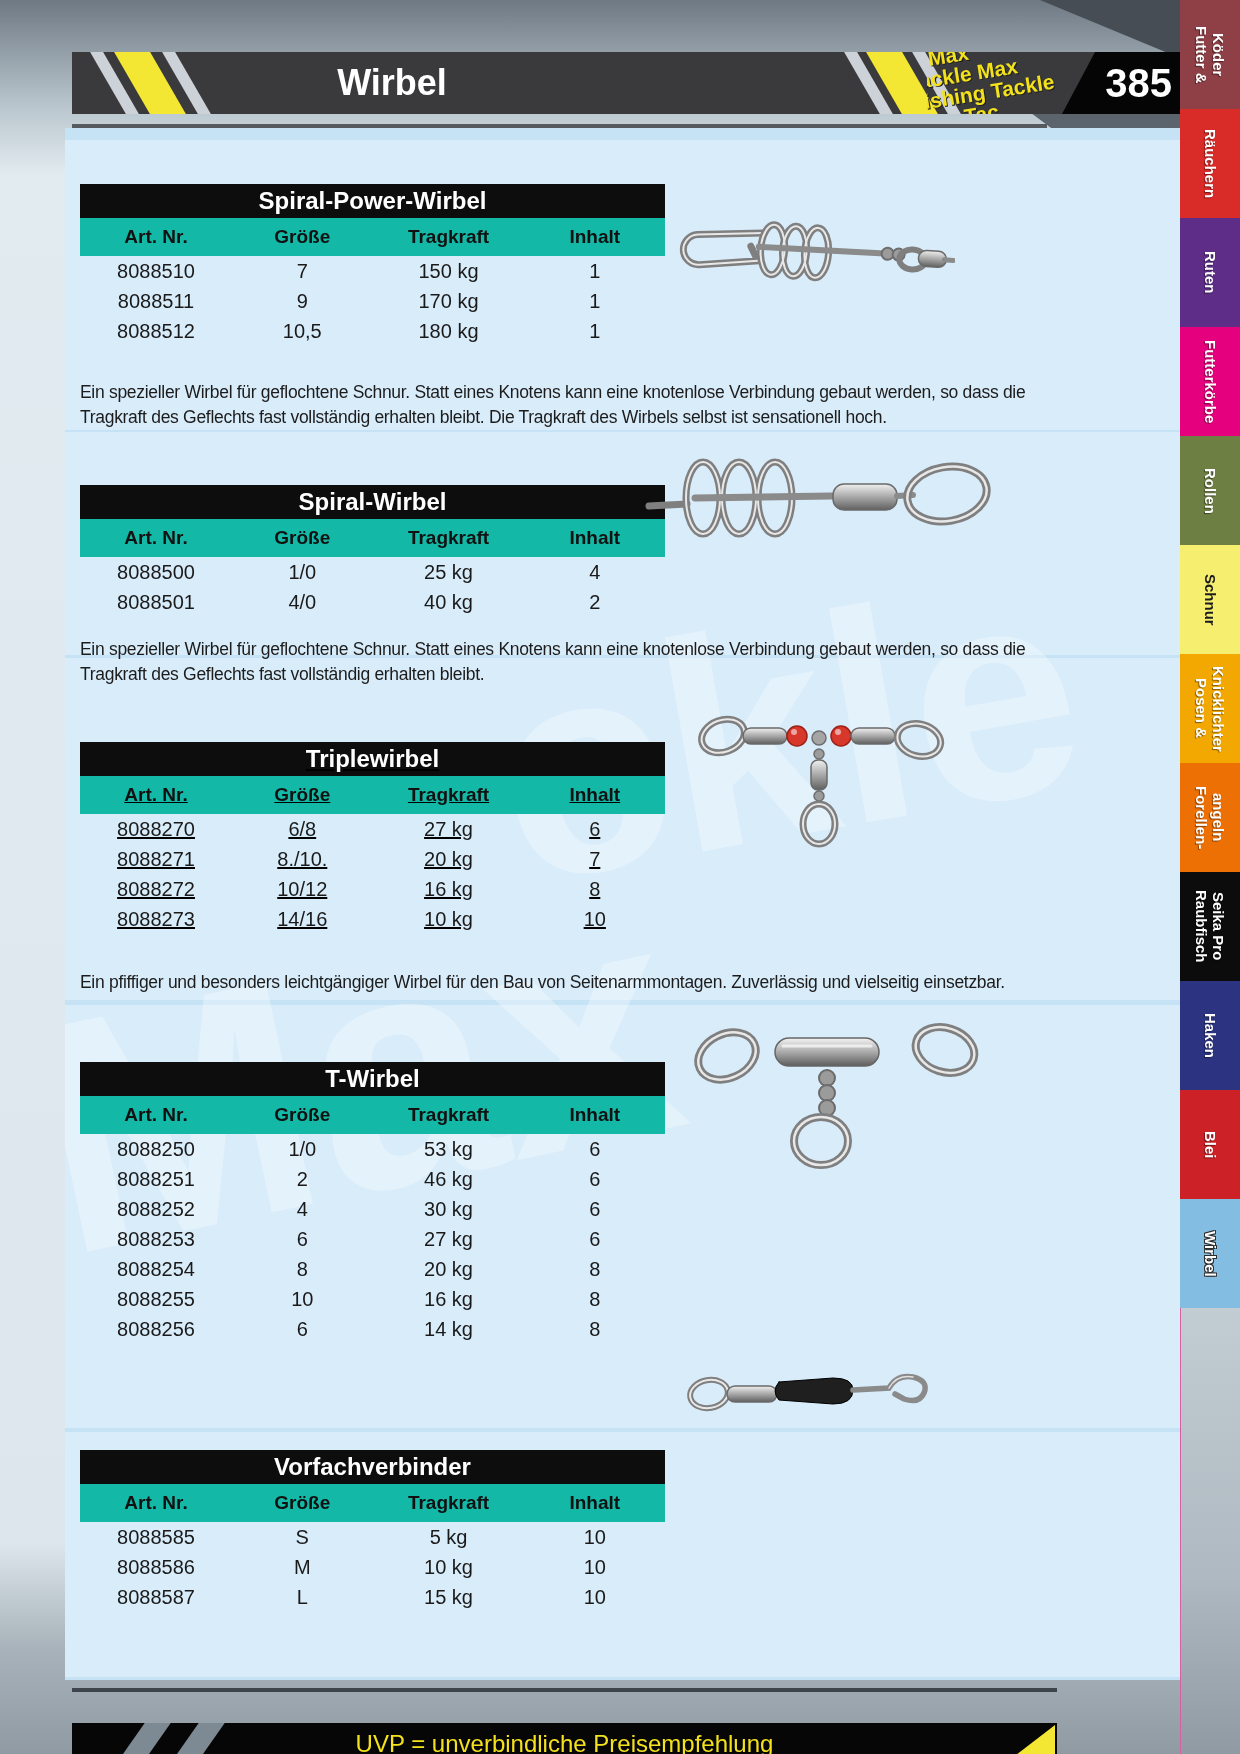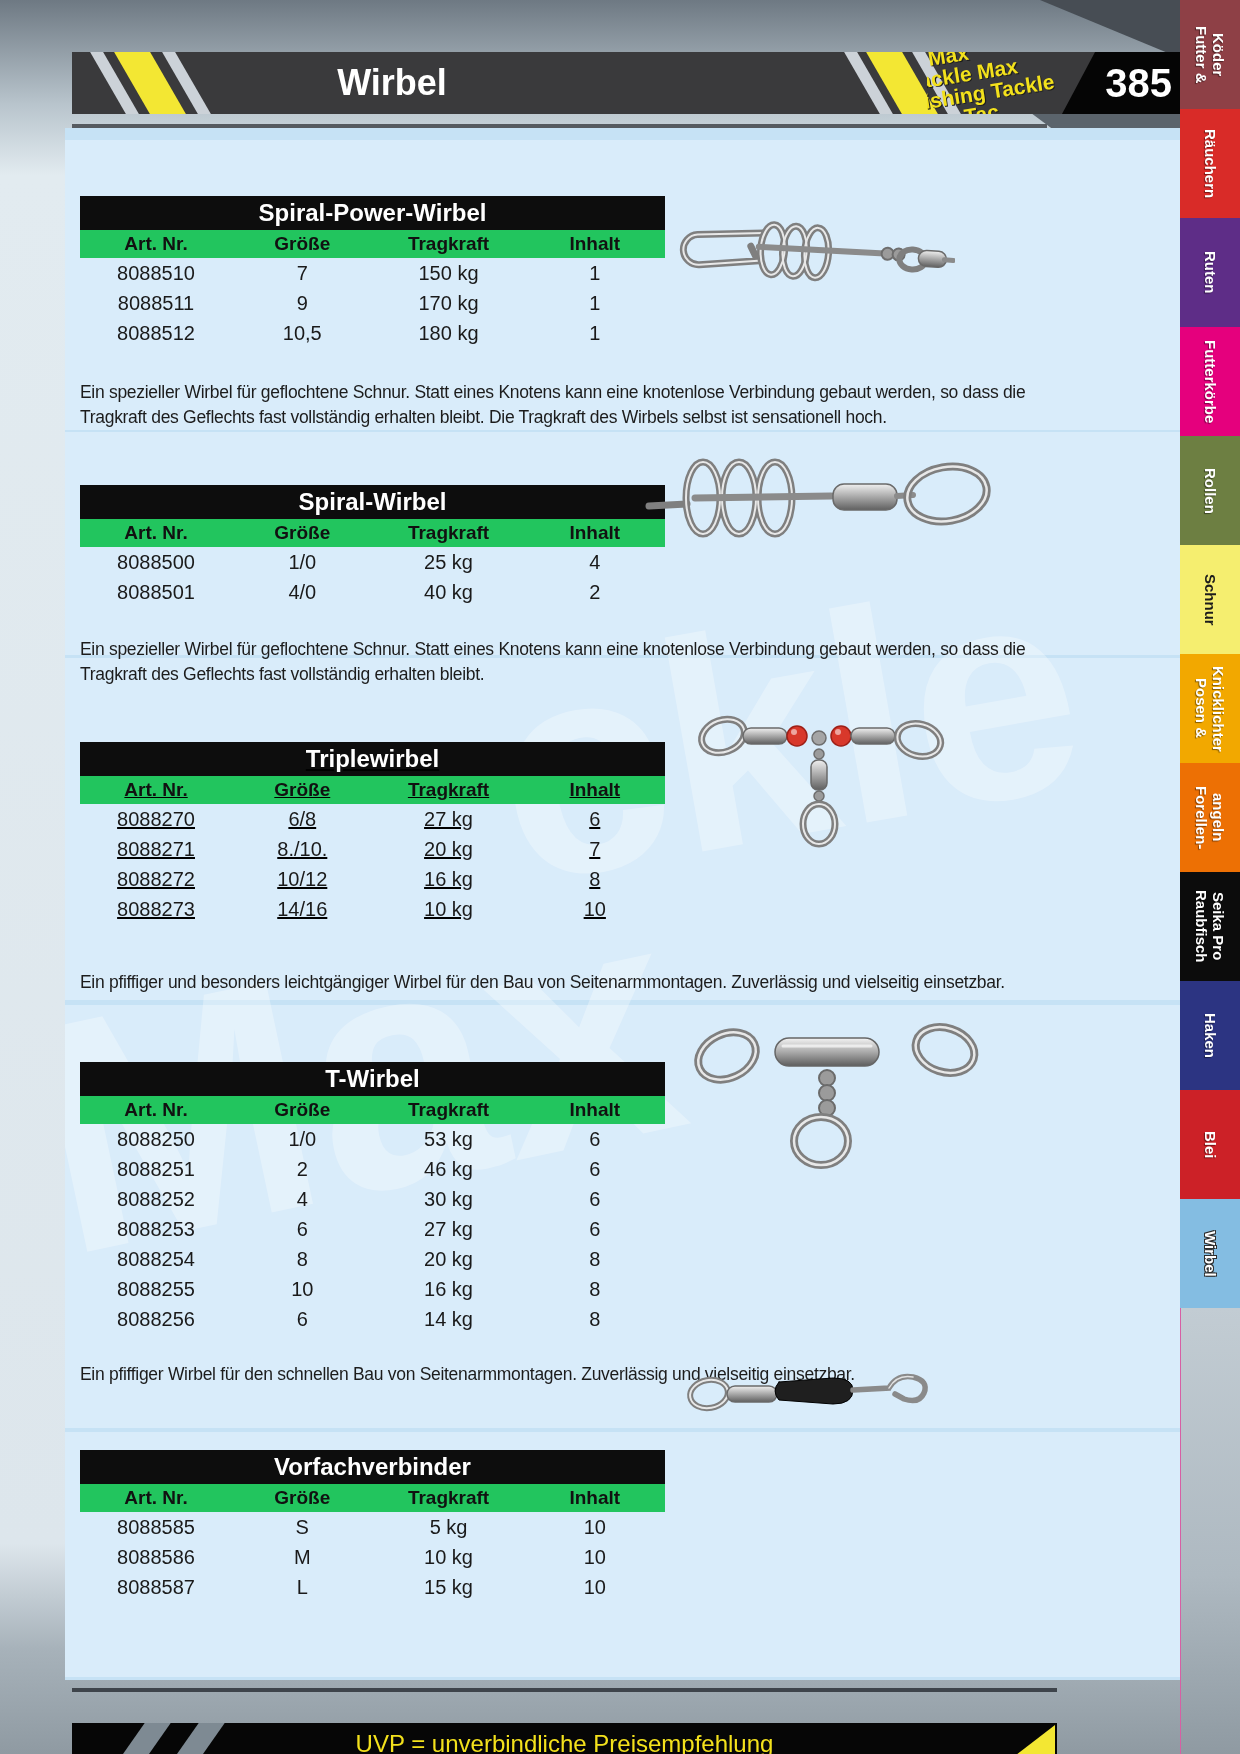--- a/index.html
+++ b/index.html
@@ -36,24 +36,24 @@
   .pb1{top:12px;height:290px;} .pb2{top:304px;height:223px;} .pb3{top:530px;height:342px;}
   .pb4{top:877px;height:423px;} .pb5{top:1304px;height:245px;}
   .watermark{position:absolute;pointer-events:none;color:rgba(255,255,255,0.30);font-weight:bold;z-index:2;}
   .wm1{left:430px;top:430px;font-size:300px;transform:rotate(-10deg);}
   .wm2{left:-30px;top:760px;font-size:330px;transform:rotate(-12deg);}
   .sec{position:absolute;left:0;width:1115px;z-index:3;}
   .sec1{top:12px;height:290px;} .sec2{top:304px;height:223px;} .sec3{top:530px;height:342px;}
   .sec4{top:877px;height:423px;} .sec5{top:1304px;height:245px;}
 
   .ptable{position:absolute;left:15px;width:585px;}
-  .tt1{top:56px;} .tt2{top:53px;} .tt3{top:84px;text-decoration:underline;} .tt4{top:57px;} .tt5{top:18px;}
+  .tt1{top:44px;} .tt2{top:53px;} .tt3{top:84px;text-decoration:underline;} .tt4{top:57px;} .tt5{top:18px;}
   .ptable-title{background:#0d0d0d;color:#ffffff;font-size:24px;font-weight:bold;text-align:center;
     height:34px;line-height:34px;}
-  .ptable-head{background:#22c55e;display:grid;grid-template-columns:26% 24% 26% 24%;height:28px;
+  .ptable-head{background:#14b8a6;display:grid;grid-template-columns:26% 24% 26% 24%;height:38px;
     align-items:center;}
   .ptable-head span{text-align:center;font-size:19px;font-weight:bold;color:#111;}
   .prow{display:grid;grid-template-columns:26% 24% 26% 24%;height:30px;align-items:center;}
   .pcell{text-align:center;font-size:20px;color:#1a1a1a;}
 
   .desc{position:absolute;left:15px;width:975px;margin:0;font-size:17.5px;line-height:1.42;
     letter-spacing:-0.3px;color:#1c1c1c;}
   .d1{top:240px;} .d2{top:205px;} .d3{top:312px;} .d4{top:357px;} .d5{top:206px;}
 
   .product{position:absolute;z-index:4;}
@@ -275,21 +275,20 @@
               <span class="pcell">8</span>
             </div>
             <div class="prow">
               <span class="pcell">8088256</span>
               <span class="pcell">6</span>
               <span class="pcell">14 kg</span>
               <span class="pcell">8</span>
             </div>
           </div>
       </div>
-      <p class="desc d4">Ein pfiffiger Wirbel für den schnellen Bau von Seitenarmmontagen. Zuverlässig und vielseitig einsetzbar.</p>
     </div>
 
     <div class="sec sec5">
       <div class="ptable tt5">
         <div class="ptable-title">Vorfachverbinder</div>
         <div class="ptable-head">
           <span>Art. Nr.</span>
           <span>Größe</span>
           <span>Tragkraft</span>
           <span>Inhalt</span>

